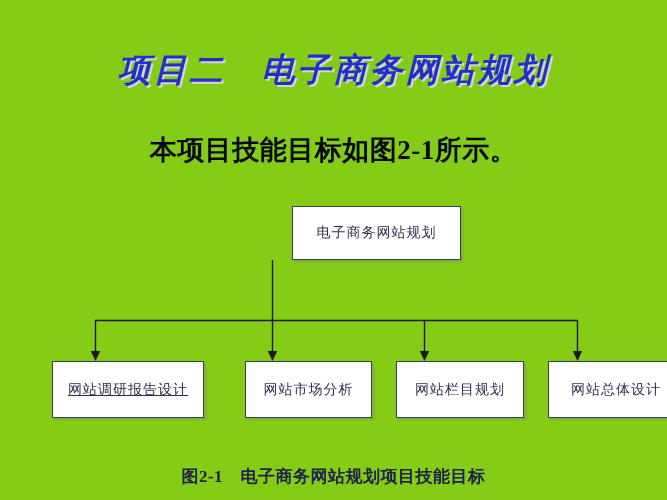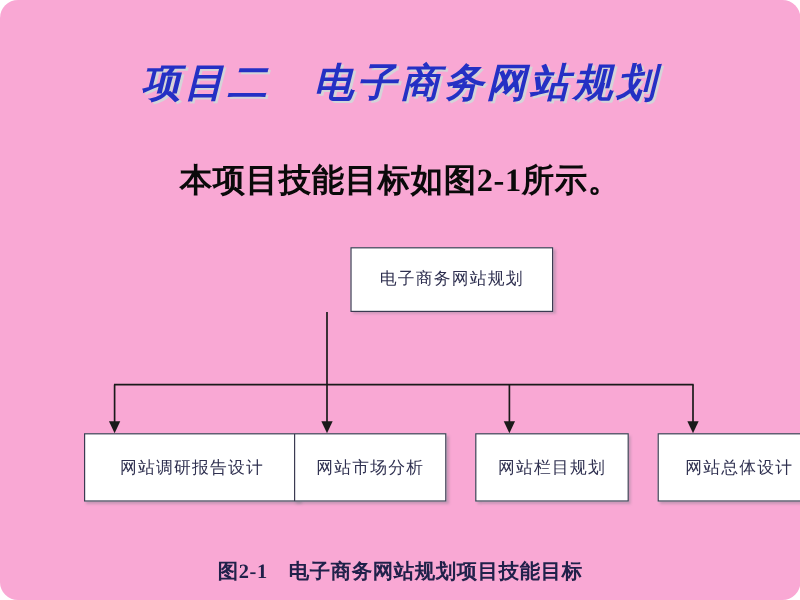--- a/index.html
+++ b/index.html
@@ -5,24 +5,23 @@
   html, body {
     margin: 0;
     padding: 0;
     background: #ffffff;
   }
 
   #slide {
     position: relative;
     width: 667px;
     height: 500px;
-    background: #f9a8d4;
+    background: #84cc16;
     overflow: hidden;
     font-family: "Liberation Serif", "DejaVu Serif", serif;
-    border-radius: 15px;
   }
 
   
   #heading {
     position: absolute;
     left: 0;
     top: 52px;
     width: 667px;
     text-align: center;
     font-family: "Liberation Serif", "DejaVu Serif", serif;
@@ -81,21 +80,21 @@
     top: 206px;
     width: 169px;
     height: 54px;
   }
 
   .leaf {
     top: 361px;
     height: 57px;
   }
 
-  #node-leaf-0 { left: 34px;  width: 180px; }
+  #node-leaf-0 { left: 16px;  width: 152px; text-decoration: underline; }
   #node-leaf-1 { left: 209px; width: 127px; }
   #node-leaf-2 { left: 360px; width: 128px; }
   #node-leaf-3 { left: 512px; width: 136px; }
 
   
   #connectors {
     position: absolute;
     left: 0;
     top: 0;
     width: 667px;

